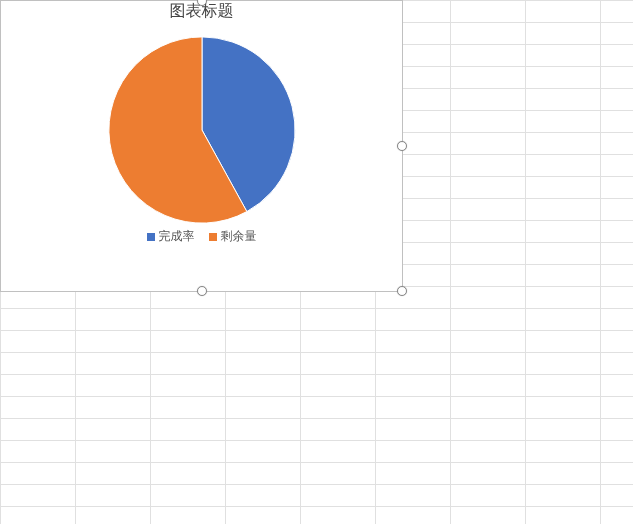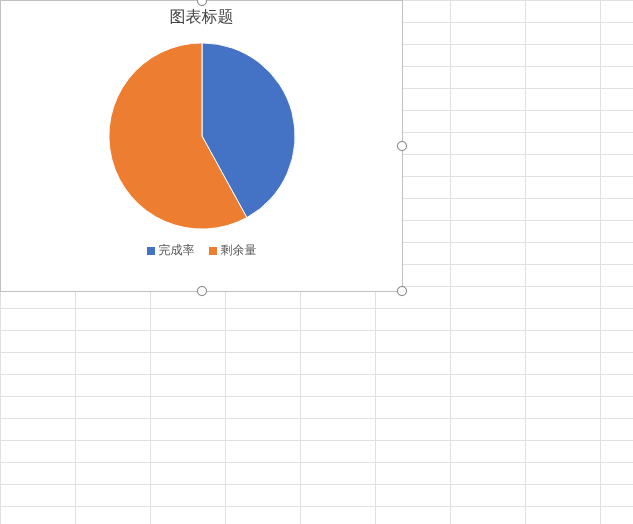--- a/index.html
+++ b/index.html
@@ -34,34 +34,32 @@
       top: 0;
       width: 403px;
       height: 292px;
       background: #ffffff;
       border: 1px solid #c0c0c0;
     }
     .chart-title {
       text-align: center;
       font-size: 16px;
       color: #444;
-      padding-top: 6px;
     }
     .pie-wrap {
       display: flex;
       justify-content: center;
       margin-top: 10px;
     }
     .legend {
       display: flex;
       justify-content: center;
       gap: 14px;
       font-size: 12px;
       color: #555;
-      margin-top: 8px;
     }
     .legend-item {
       display: flex;
       align-items: center;
       gap: 4px;
     }
     .swatch {
       width: 8px;
       height: 8px;
       display: inline-block;

